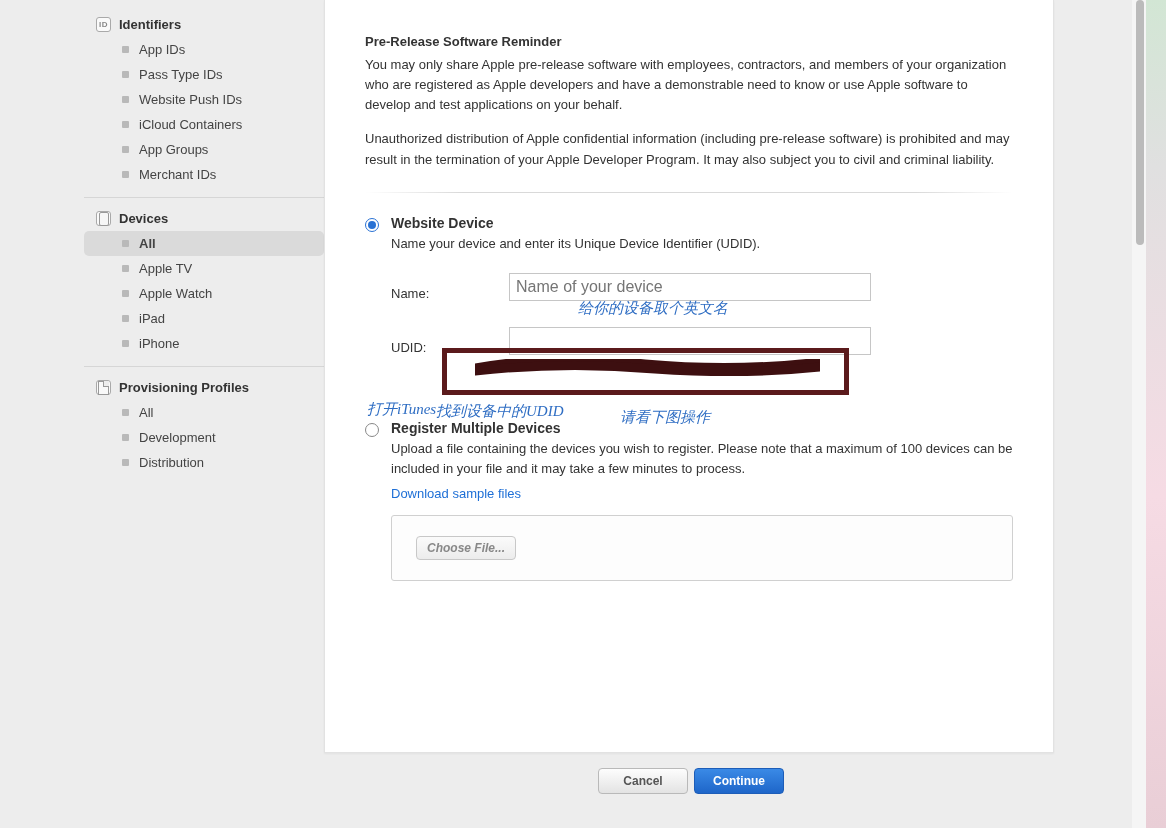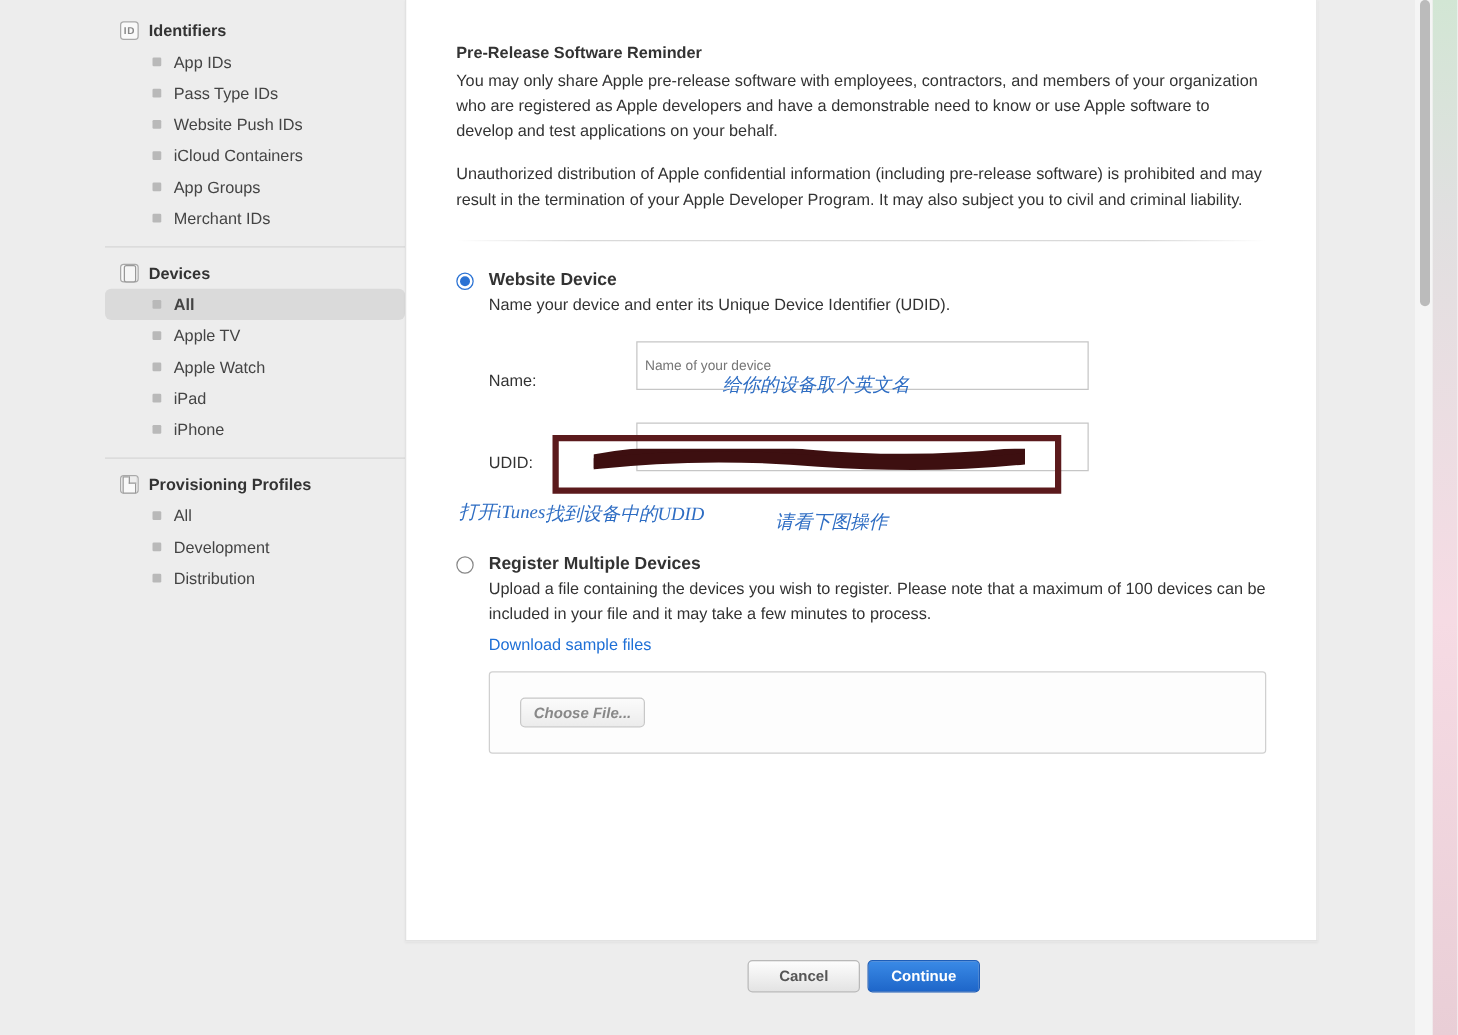--- a/index.html
+++ b/index.html
@@ -86,21 +86,21 @@
     border-radius: 50%; background: #2a72d4;
   }
   .opt-body { flex: 1; }
   .opt-title { font-size: 14px; font-weight: 700; color: #333; margin-bottom: 3px; }
   .opt-desc  { font-size: 13px; color: #333; line-height: 1.5; margin-bottom: 8px; }
   .link { color: #1e6fd6; cursor: pointer; font-size: 13px; }
 
   .field-row { display: flex; align-items: flex-end; margin: 9px 0; }
   .field-label { width: 118px; font-size: 13px; color: #333; }
   .text-input {
-    width: 362px; height: 39px; padding: 2px 6px; font-size: 11px;
+    width: 362px; height: 28px; padding: 2px 6px; font-size: 16px;
     border: 1px solid #c6c6c6; background: #fff;
   }
   .udid-frame {
     position: absolute; border: 5px solid #5b1a1c; pointer-events: none;
   }
 
   .annotation {
     position: absolute; color: #2e6dc3; font-size: 15px;
     font-family: "Songti SC", "SimSun", serif; font-style: italic;
     white-space: nowrap;

